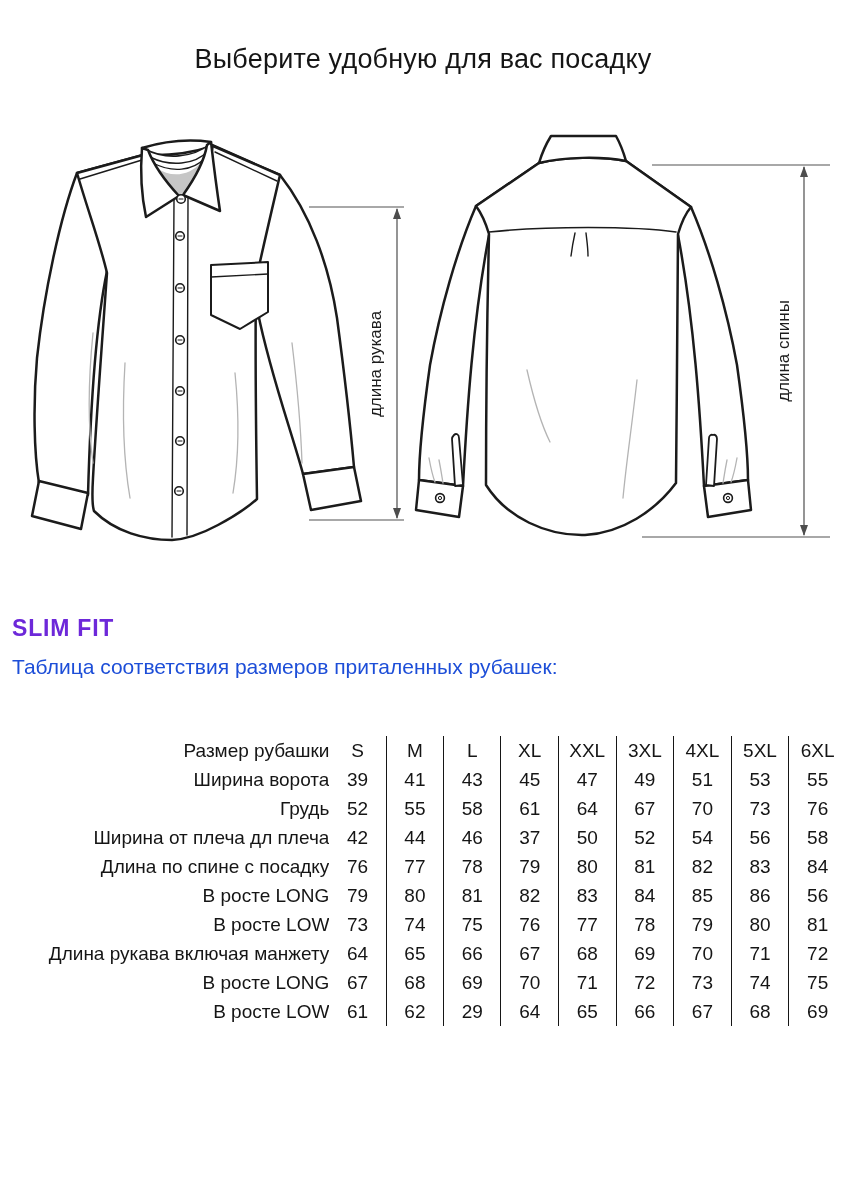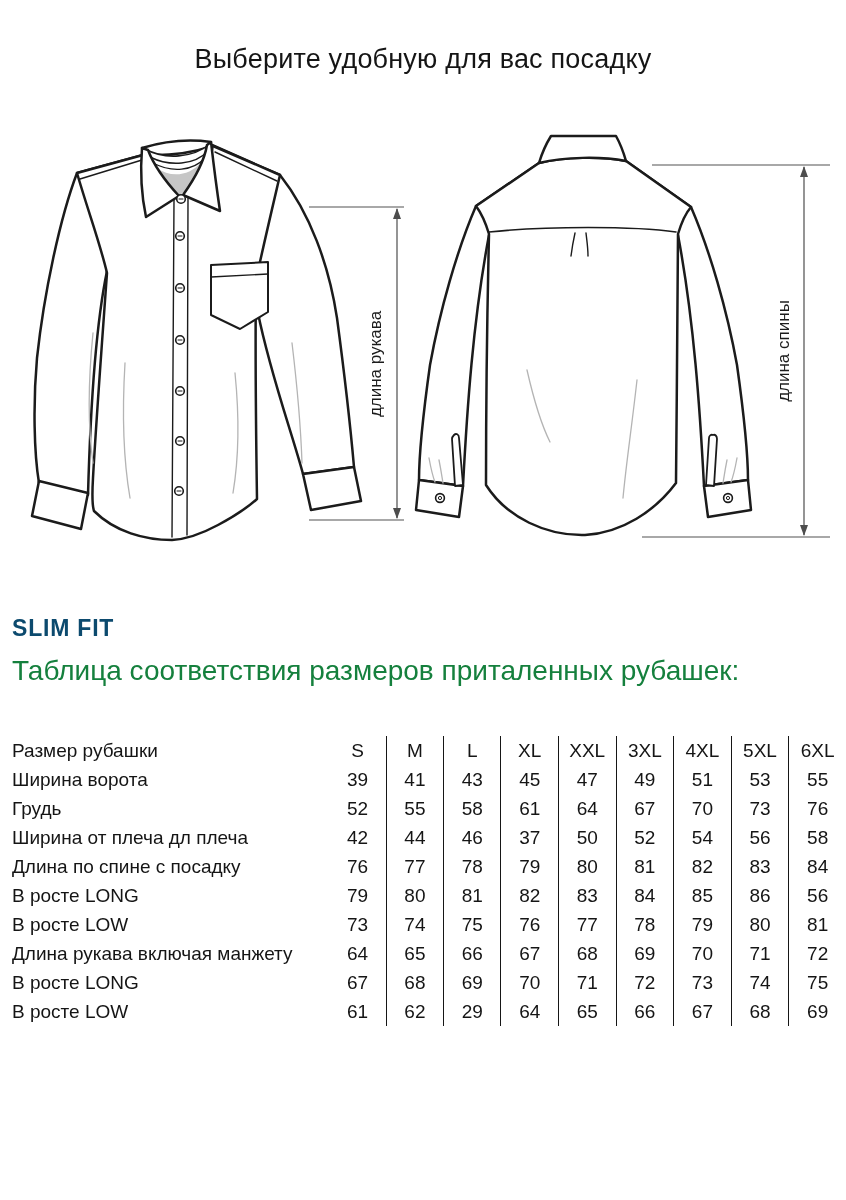--- a/index.html
+++ b/index.html
@@ -7,29 +7,29 @@
     position:relative;width:846px;height:1200px;background:#fff;overflow:hidden;
     font-family:"Liberation Sans",sans-serif;color:#1b1b1b;
   }
   .title{
     position:absolute;top:44px;left:0;width:846px;text-align:center;
     font-size:27px;letter-spacing:0.2px;color:#151515;
   }
   .figure-svg{position:absolute;left:0;top:125px;width:846px;height:445px;}
   .fit-heading{
     position:absolute;top:615px;left:12px;font-size:23px;font-weight:800;
-    letter-spacing:0.8px;color:#0c4a6e;
-  }
-  .fit-subtitle{position:absolute;top:655px;left:12px;font-size:28px;color:#15803d;}
+    letter-spacing:0.8px;color:#6d28d9;
+  }
+  .fit-subtitle{position:absolute;top:655px;left:12px;font-size:21px;color:#1d4ed8;}
   table.size-table{
     position:absolute;top:736px;left:12px;border-collapse:collapse;table-layout:fixed;
     font-size:19px;color:#151515;
   }
   table.size-table td{height:29px;padding:0;line-height:29px;white-space:nowrap;overflow:hidden;}
-  td.lbl{width:318px;text-align:left;}
+  td.lbl{width:318px;text-align:right;}
   td.sz{width:57px;text-align:center;border-left:1px solid #161616;}
   td.sz.first{border-left:none;}
   .outline{fill:#ffffff;stroke:#1b1b1b;stroke-width:2.5;stroke-linejoin:round;stroke-linecap:round;}
   .thin{fill:none;stroke:#1b1b1b;stroke-width:1.4;stroke-linecap:round;}
   .fold{fill:none;stroke:#b4b4b4;stroke-width:1.3;stroke-linecap:round;}
   .ext{stroke:#a8a8a8;stroke-width:2;}
   .dim{stroke:#4d4d4d;stroke-width:1.2;}
   .dimtext{font-family:"Liberation Sans",sans-serif;font-size:17px;fill:#1b1b1b;}
   .btn{fill:#fff;stroke:#1b1b1b;stroke-width:1.6;}
 </style>

